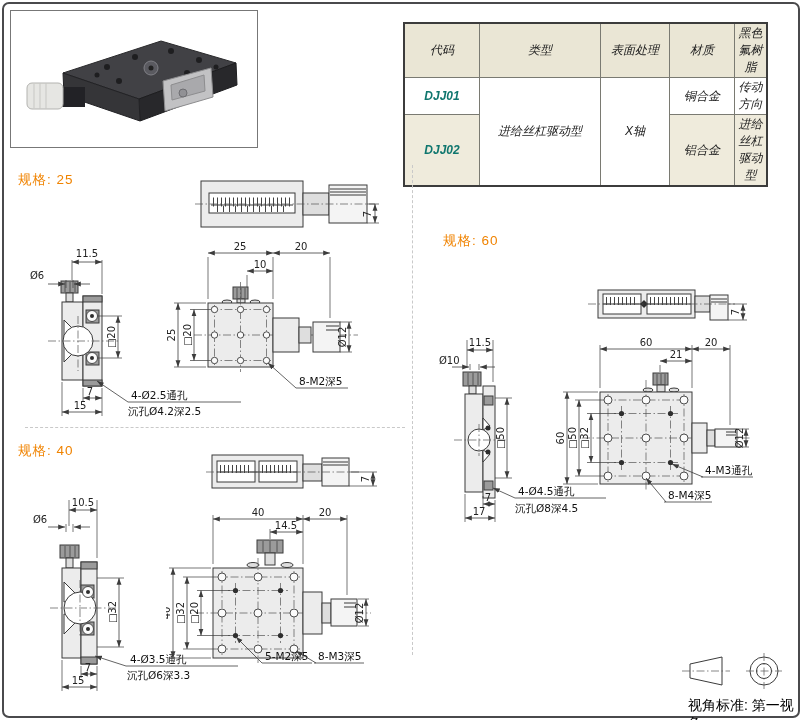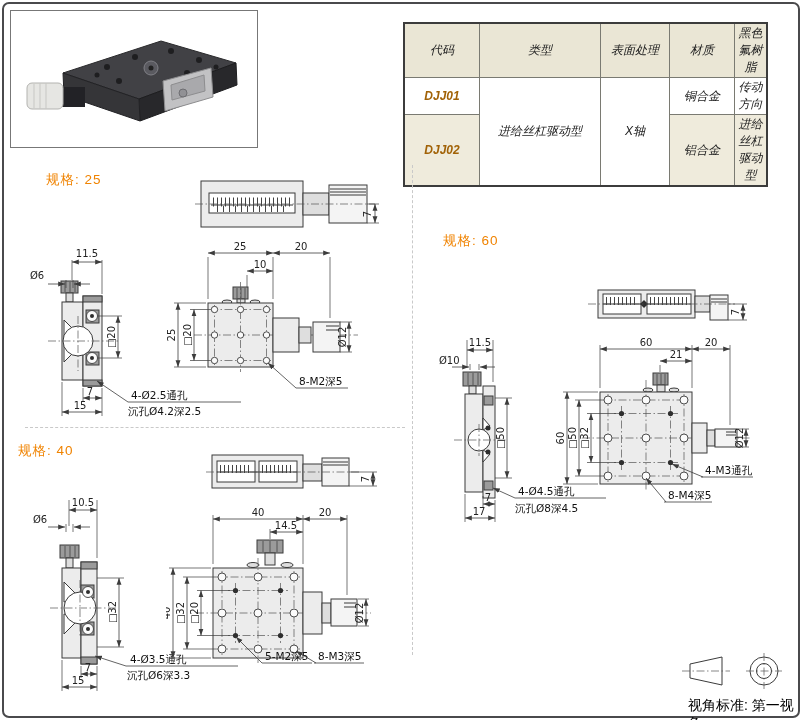--- a/index.html
+++ b/index.html
@@ -7,21 +7,21 @@
         font-family:"Liberation Sans","DejaVu Sans",sans-serif;}
   #frame{position:absolute;left:2px;top:2px;width:794px;height:712px;border:2px solid #4a4a4c;border-radius:7px;}
   #photo-box{position:absolute;left:10px;top:10px;width:246px;height:136px;border:1px solid #777;background:#fff;}
   
   #spec-table{position:absolute;left:403px;top:22px;width:365px;border-collapse:collapse;
               font-size:12px;color:#222;font-style:italic;}
   #spec-table td,#spec-table th{border:1px solid #7a7a72;text-align:center;padding:1px 2px;height:17px;font-weight:normal;}
   #spec-table{border:2px solid #3c3c3c;}
   #spec-table tr.hdr th{background:#eae6d5;}
   #spec-table tr.alt td{background:#efebdc;}
-  #spec-table td.code{color:#a16207;font-weight:bold;}
+  #spec-table td.code{color:#0f766e;font-weight:bold;}
   .sec-label{position:absolute;color:#f08300;font-size:13.5px;letter-spacing:1px;}
   .vdiv{position:absolute;border-left:1px dashed #c9c9c9;width:0;}
   .hdiv{position:absolute;border-top:1px dashed #c9c9c9;height:0;}
   .drw{position:absolute;}
   svg text{font-family:"DejaVu Sans","Liberation Sans",sans-serif;}
   .dt{font-size:10px;fill:#222;}
   .nt{font-size:10.5px;fill:#111;}
   .b {fill:#ececec;stroke:#3b3b3b;stroke-width:1;}
   .b2{fill:#f4f4f4;stroke:#3b3b3b;stroke-width:1;}
   .b3{fill:#dedede;stroke:#3b3b3b;stroke-width:1;}
@@ -96,21 +96,21 @@
       <td class="code">DJJ02</td>
       <td>铝合金</td>
       <td>进给丝杠驱动型</td>
     </tr>
   </tbody>
     </table>
 
   <div class="vdiv" style="left:412px;top:165px;height:490px;"></div>
   <div class="hdiv" style="left:25px;top:427px;width:380px;"></div>
 
-  <div class="sec-label" style="left:18px;top:171px;margin-left:28px;">规格: 25</div>
+  <div class="sec-label" style="left:18px;top:171px;">规格: 25</div>
   <div class="sec-label" style="left:18px;top:434px;margin-top:8px;">规格: 40</div>
   <div class="sec-label" style="left:443px;top:232px;">规格: 60</div>
 
   <svg class="drw" style="left:193px;top:176px;" width="190" height="58" viewBox="0 0 190 58">
     <rect x="8" y="5" width="102" height="46" class="b"></rect>
     <rect x="16" y="17" width="86" height="20" class="w"></rect>
     <line x1="20" y1="26" x2="98" y2="26" class="tick" stroke-width="9" stroke-dasharray="1 3"></line>
     <line x1="24" y1="33" x2="94" y2="33" class="tick" stroke-width="6" stroke-dasharray="1 5"></line>
     <line x1="18" y1="29" x2="100" y2="29" class="s"></line>
     <rect x="110" y="17" width="26" height="22" class="b3"></rect>

